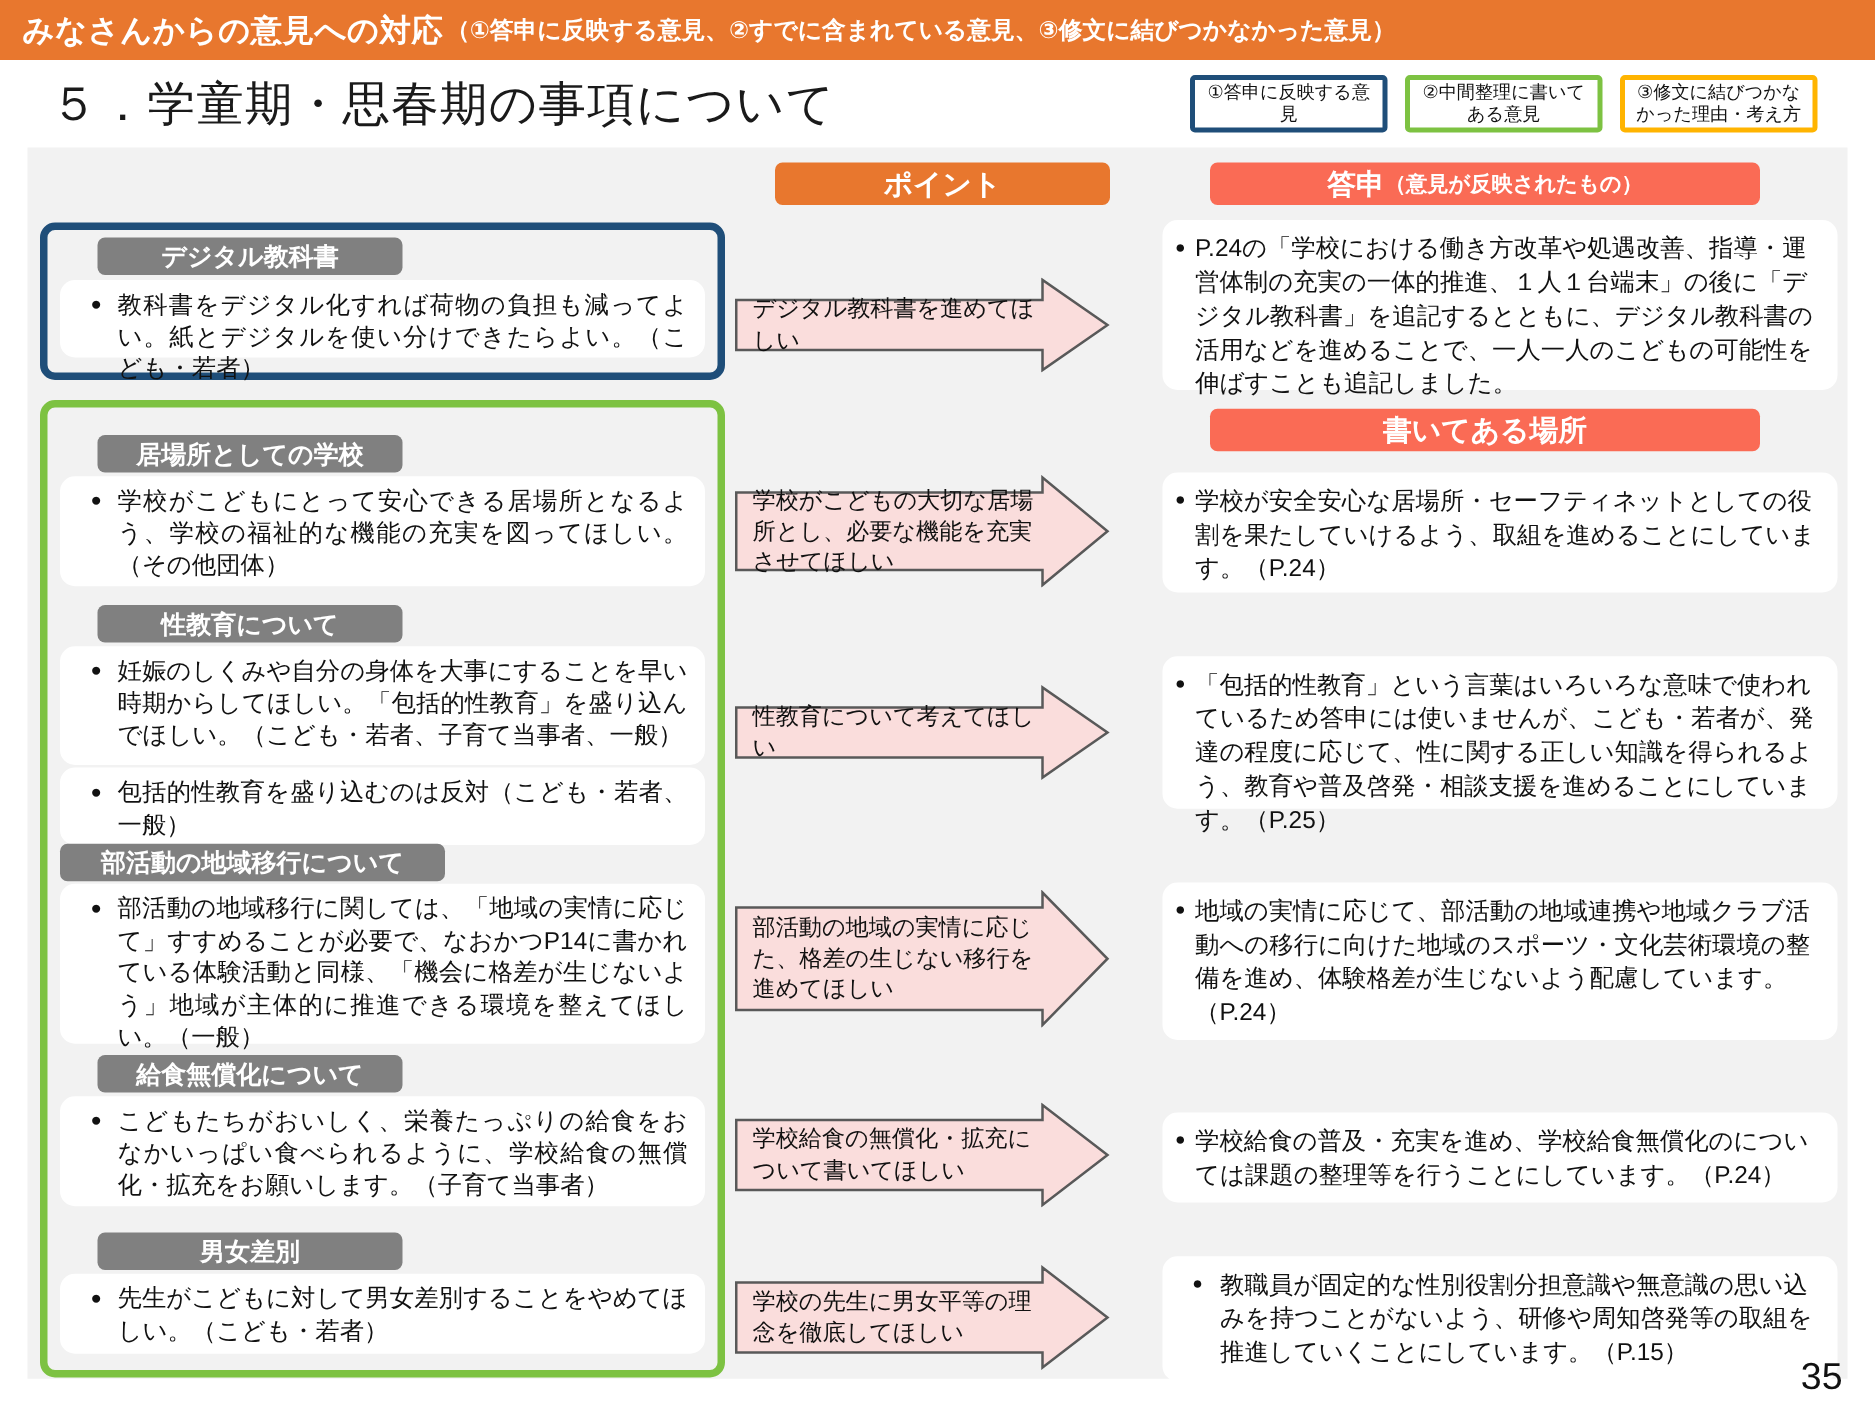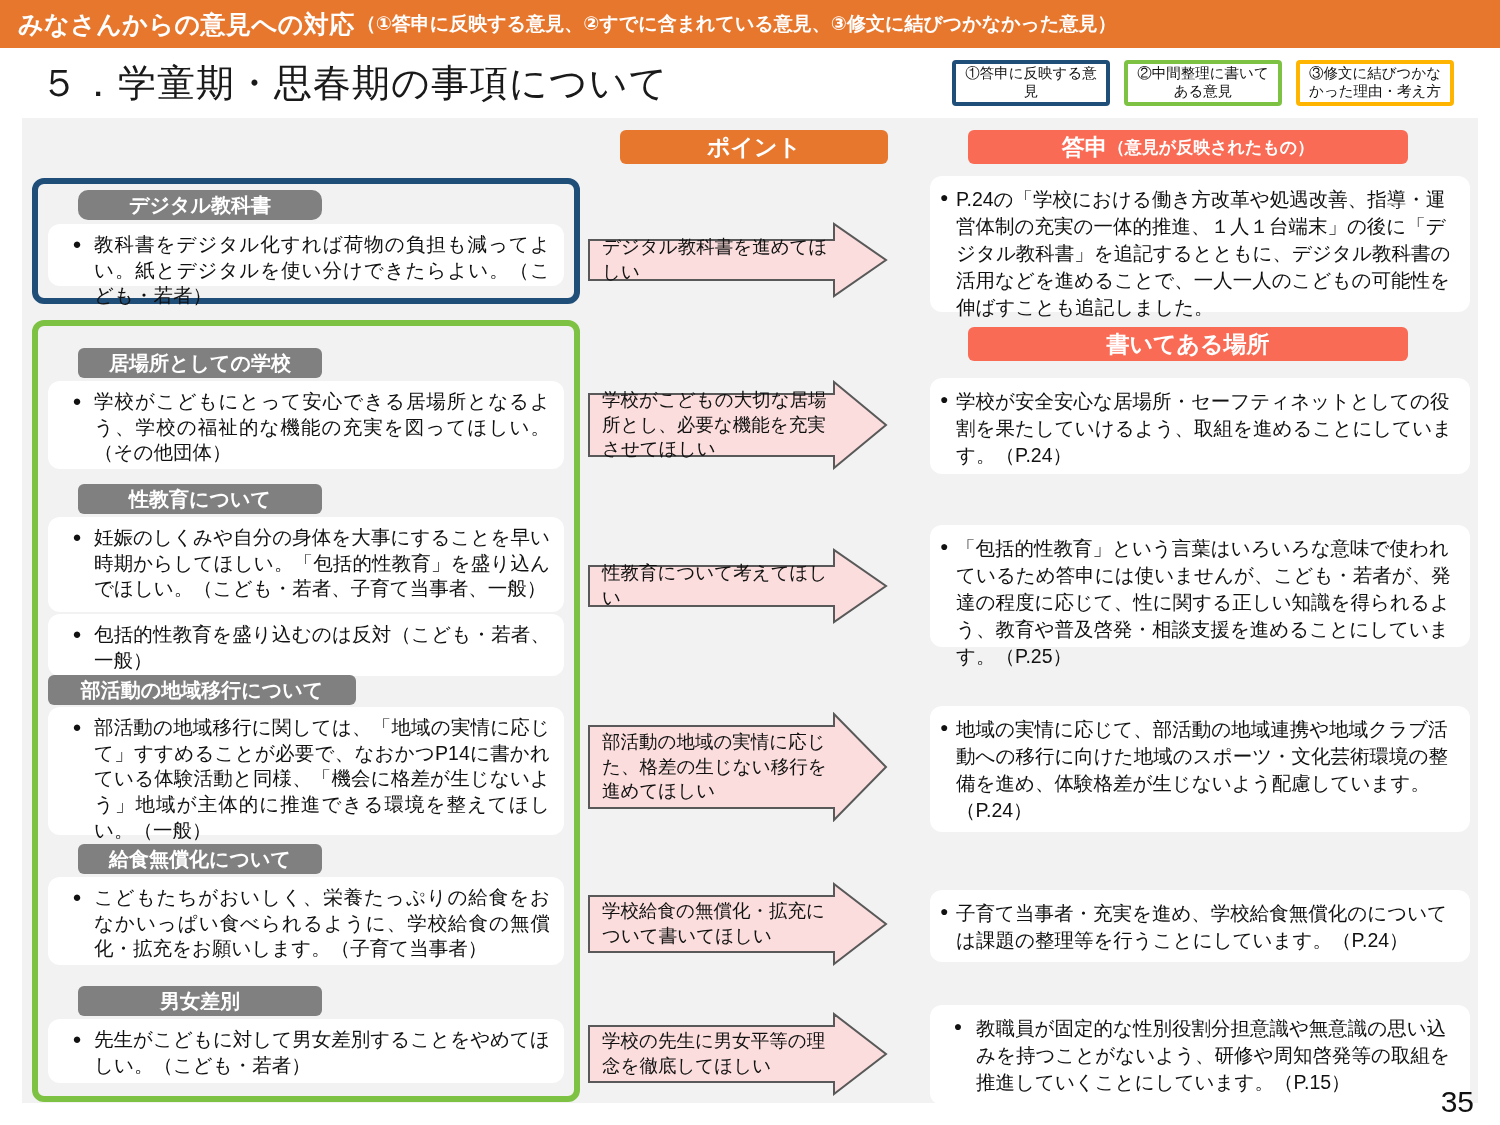--- a/index.html
+++ b/index.html
@@ -28,21 +28,20 @@
   }
 
   
   .legend { position: absolute; top: 60px; left: 952px; display: flex; gap: 14px; }
   .legend-box {
     width: 158px; height: 46px; background: #fff;
     border: 4px solid #ef4444; border-radius: 4px;
     display: flex; align-items: center; justify-content: center;
     text-align: center; font-size: 14.5px; line-height: 1.25; color: #111;
     padding: 0 4px;
-    font-family: Liberation Mono, monospace;
   }
   .legend-box.b1 { border-color: #1F4E79; }
   .legend-box.b2 { border-color: #7DC242; }
   .legend-box.b3 { border-color: #FFB400; }
 
   
   .panel {
     position: absolute; left: 22px; top: 118px;
     width: 1456px; height: 985px; background: #F2F2F2;
   }
@@ -134,21 +133,21 @@
   <div class="colhead points">ポイント</div>
   <div class="colhead answer">
     <span>答申</span>
       <span class="small">（意見が反映されたもの）</span>
   </div>
   <div class="colhead place">書いてある場所</div>
 
   <div class="group-outline group-blue"></div>
   <div class="group-outline group-green"></div>
 
-  <div class="seclabel" style="left:78px; top:190px; width:244px;border-radius:10px;">デジタル教科書</div>
+  <div class="seclabel" style="left:78px; top:190px; width:244px;">デジタル教科書</div>
   <div class="opcard" style="left:48px; top:224px; width:516px; height:62px;">
     <span class="bullet">●</span>
     <span class="txt">教科書をデジタル化すれば荷物の負担も減ってよい。紙とデジタルを使い分けできたらよい。（こども・若者）</span>
   </div>
 
   <div class="seclabel" style="left:78px; top:348px; width:244px;">居場所としての学校</div>
   <div class="opcard" style="left:48px; top:381px; width:516px; height:88px;">
     <span class="bullet">●</span>
     <span class="txt">学校がこどもにとって安心できる居場所となるよう、学校の福祉的な機能の充実を図ってほしい。（その他団体）</span>
   </div>
@@ -238,21 +237,21 @@
     <span class="txt">「包括的性教育」という言葉はいろいろな意味で使われているため答申には使いませんが、こども・若者が、発達の程度に応じて、性に関する正しい知識を得られるよう、教育や普及啓発・相談支援を進めることにしています。（P.25）</span>
   </div>
 
   <div class="anscard" style="left:930px; top:706px; width:540px; height:126px;">
     <span class="bullet">●</span>
     <span class="txt">地域の実情に応じて、部活動の地域連携や地域クラブ活動への移行に向けた地域のスポーツ・文化芸術環境の整備を進め、体験格差が生じないよう配慮しています。（P.24）</span>
   </div>
 
   <div class="anscard" style="left:930px; top:890px; width:540px; height:72px;">
     <span class="bullet">●</span>
-    <span class="txt">子育て当事者・充実を進め、学校給食無償化のについては課題の整理等を行うことにしています。（P.24）</span>
+    <span class="txt">学校給食の普及・充実を進め、学校給食無償化のについては課題の整理等を行うことにしています。（P.24）</span>
   </div>
 
   <div class="anscard wide-bullet" style="left:930px; top:1005px; width:540px; height:100px;">
     <span class="bullet">●</span>
     <span class="txt">教職員が固定的な性別役割分担意識や無意識の思い込みを持つことがないよう、研修や周知啓発等の取組を推進していくことにしています。（P.15）</span>
   </div>
 
   <div class="pageno">35</div>
 
 </div>

